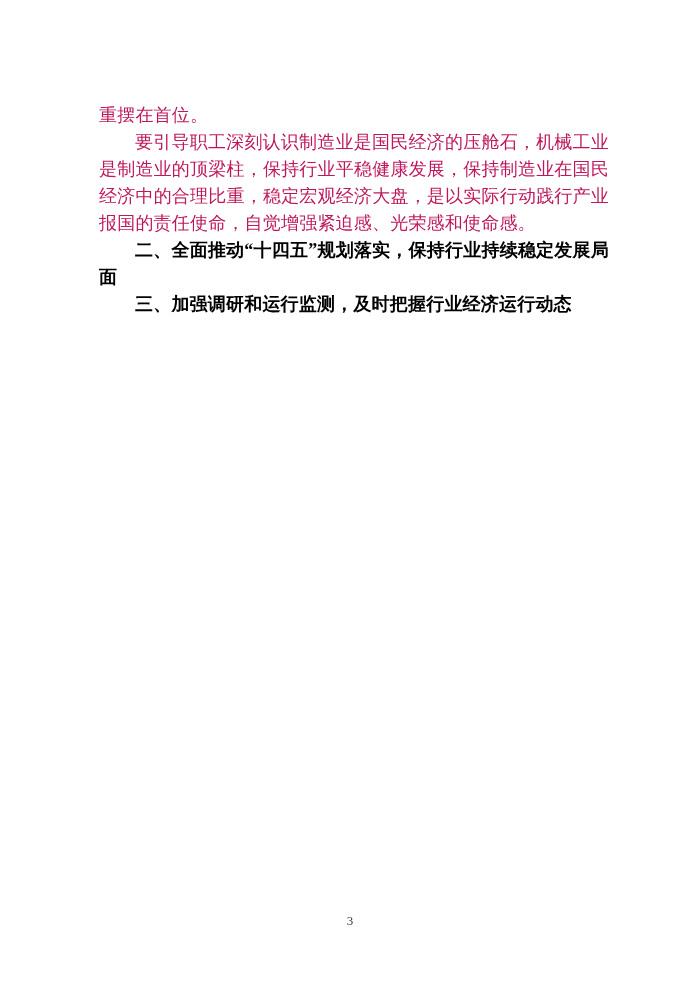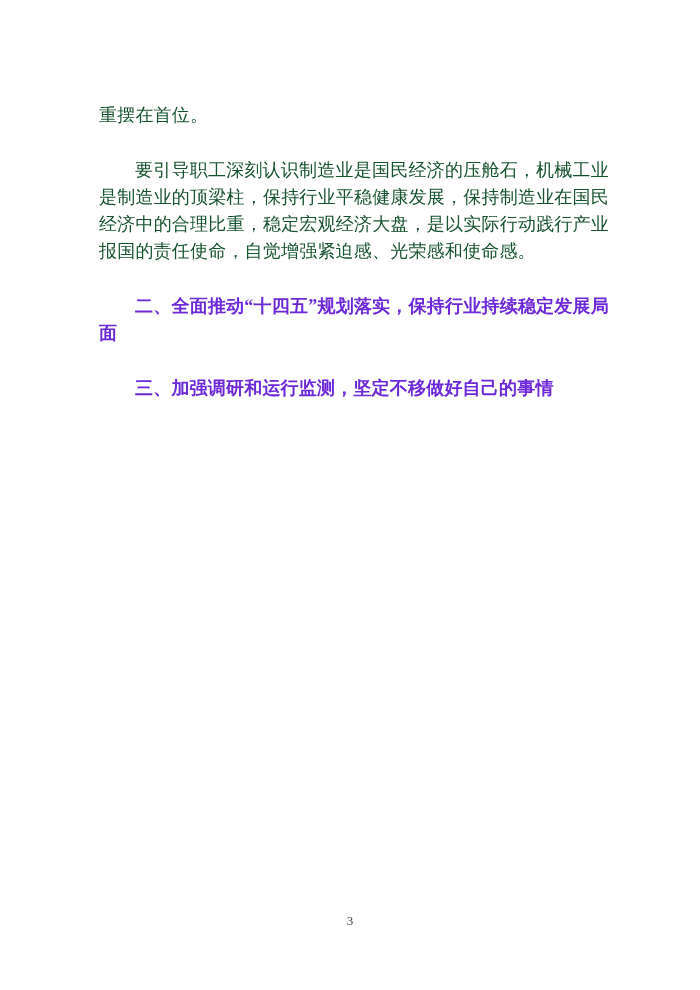--- a/index.html
+++ b/index.html
@@ -21,31 +21,30 @@
     left: 99px;
     top: 102px;
     width: 510px;
   }
   .block {
     margin: 0;
     padding: 0;
     font-size: 18px;
     line-height: 27px;
     letter-spacing: 0.2px;
-    color: #14532d;
+    color: #be185d;
     text-align: justify;
     word-break: break-all;
   }
   .block.indent {
     text-indent: 2em;
-    margin-top: 28px;
   }
   .block.heading {
     font-weight: bold;
-    color: #6d28d9;
+    color: #000000;
   }
   .page-number {
     position: absolute;
     top: 913px;
     left: 0;
     width: 100%;
     text-align: center;
     font-size: 13px;
     line-height: 16px;
     color: #3a3a3a;
@@ -53,16 +52,16 @@
   }
 </style>
 </head>
 <body>
 
 <div class="page">
   <div class="doc-body" id="doc-body">
       <p class="block para">重摆在首位。</p>
       <p class="block para indent">要引导职工深刻认识制造业是国民经济的压舱石，机械工业是制造业的顶梁柱，保持行业平稳健康发展，保持制造业在国民经济中的合理比重，稳定宏观经济大盘，是以实际行动践行产业报国的责任使命，自觉增强紧迫感、光荣感和使命感。</p>
       <p class="block heading indent">二、全面推动“十四五”规划落实，保持行业持续稳定发展局面</p>
-      <p class="block heading indent">三、加强调研和运行监测，坚定不移做好自己的事情</p>
+      <p class="block heading indent">三、加强调研和运行监测，及时把握行业经济运行动态</p>
     </div>
   <div class="page-number">3</div>
 </div>
 
 </body></html>

